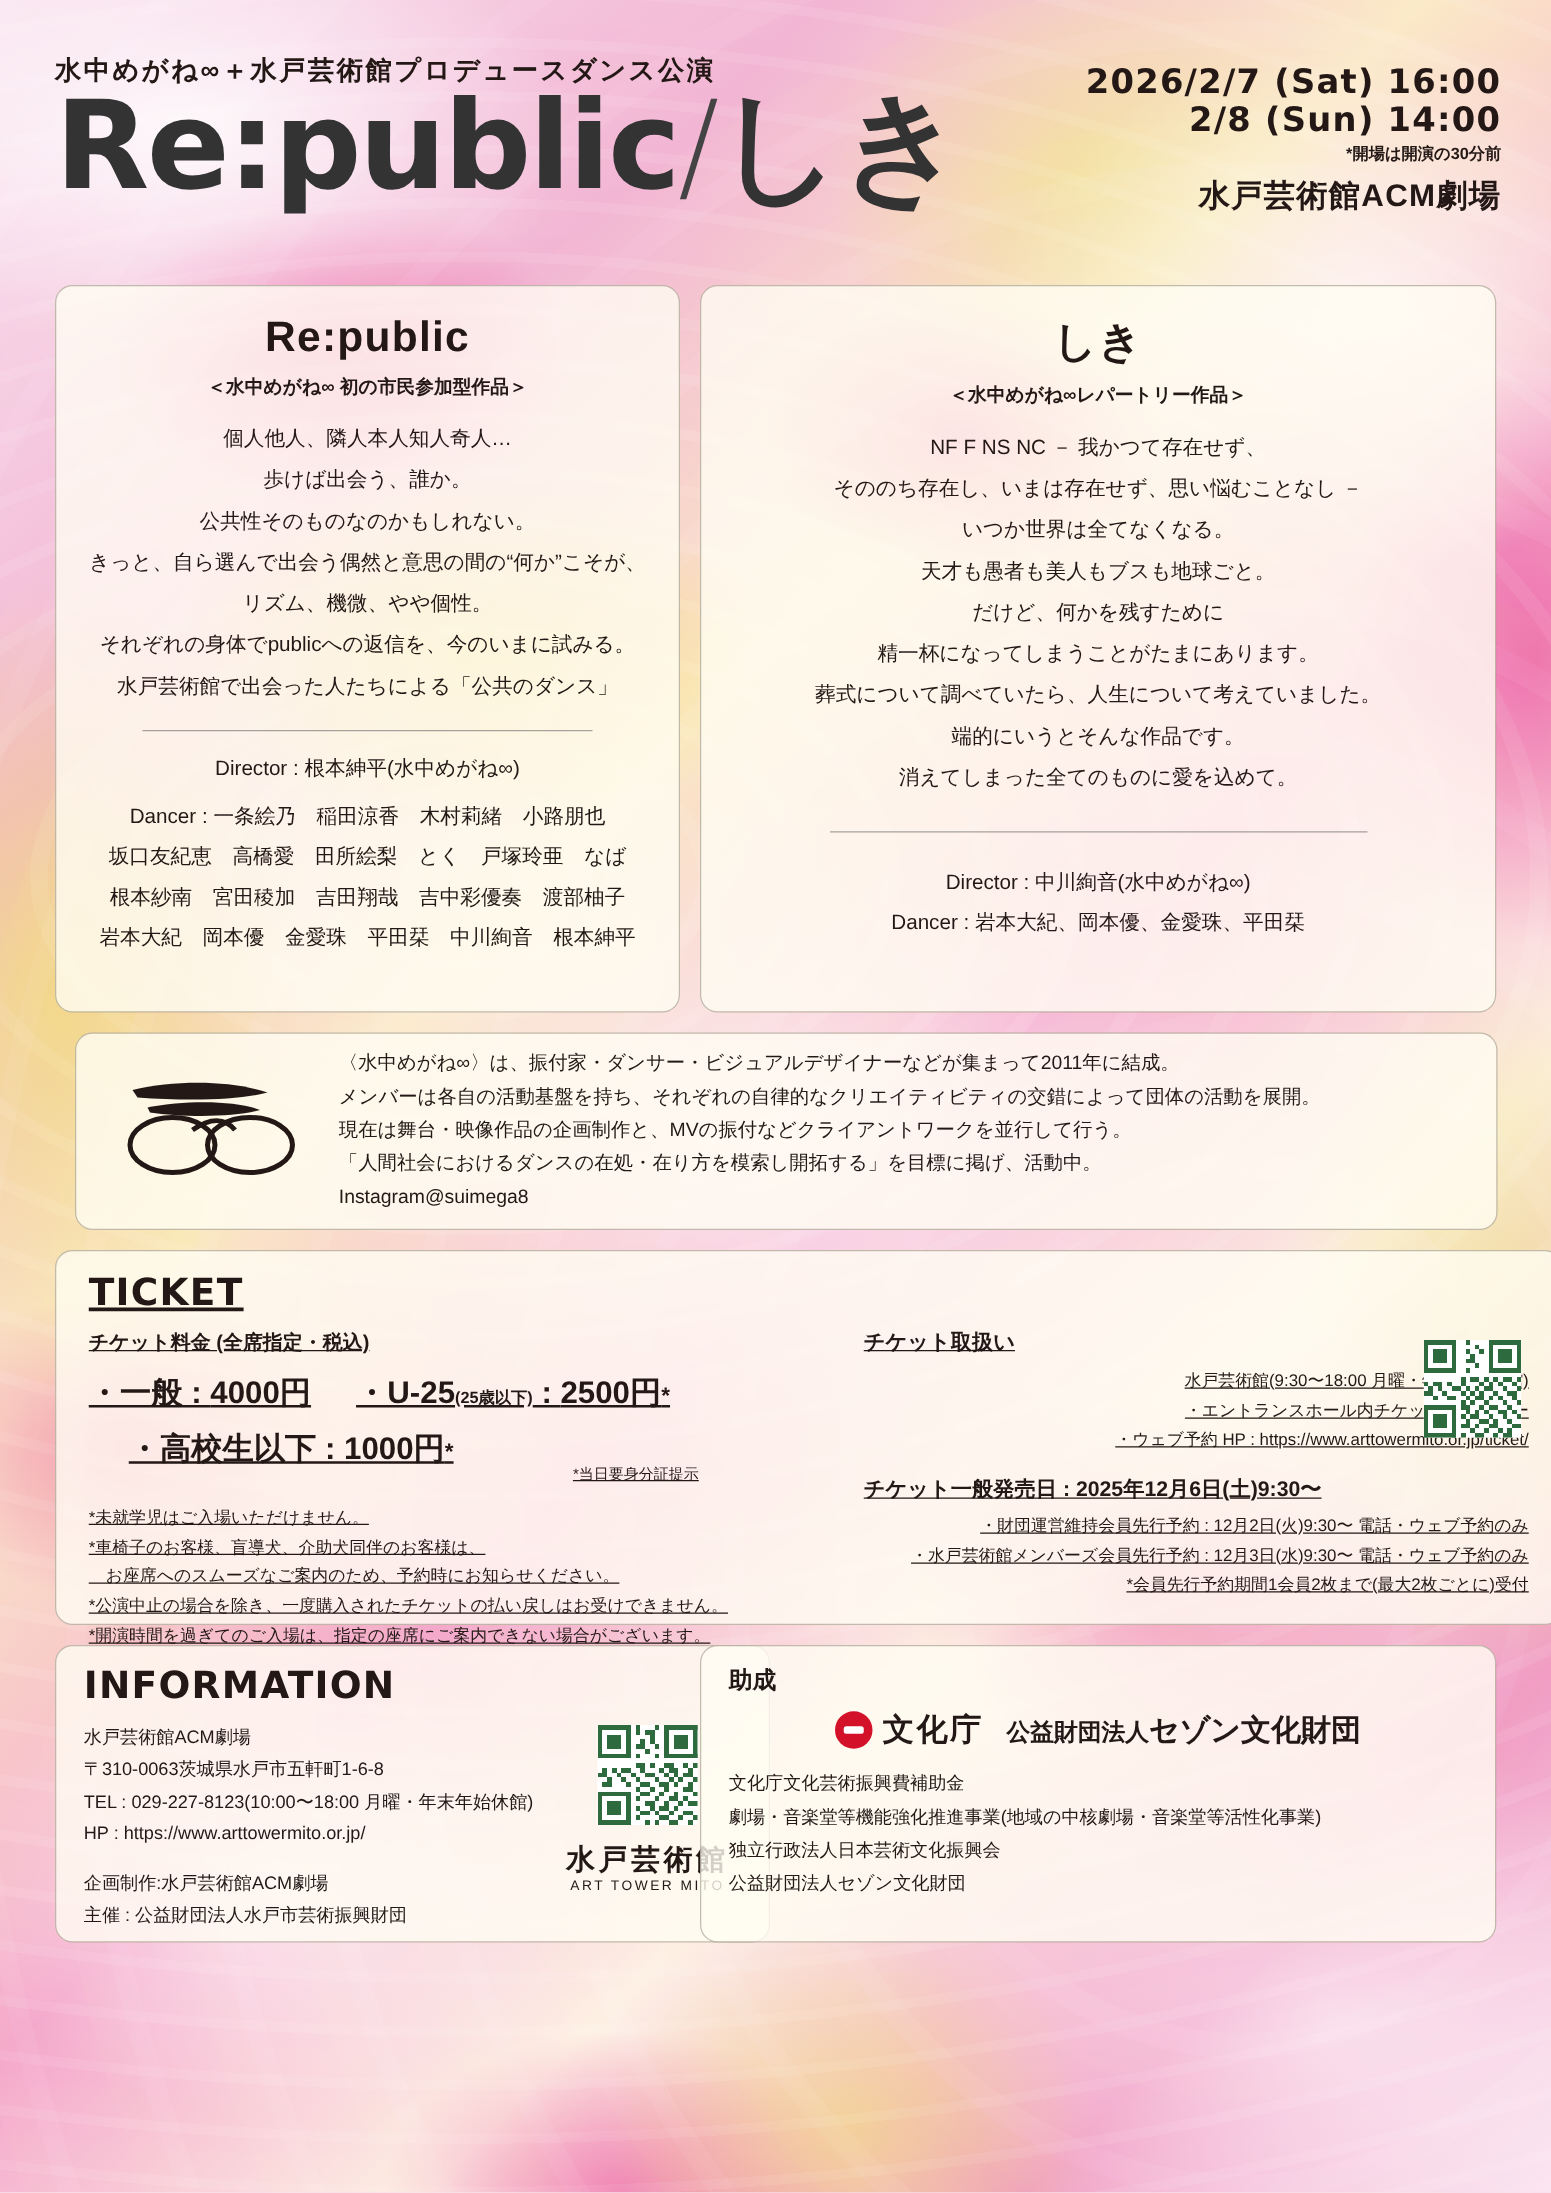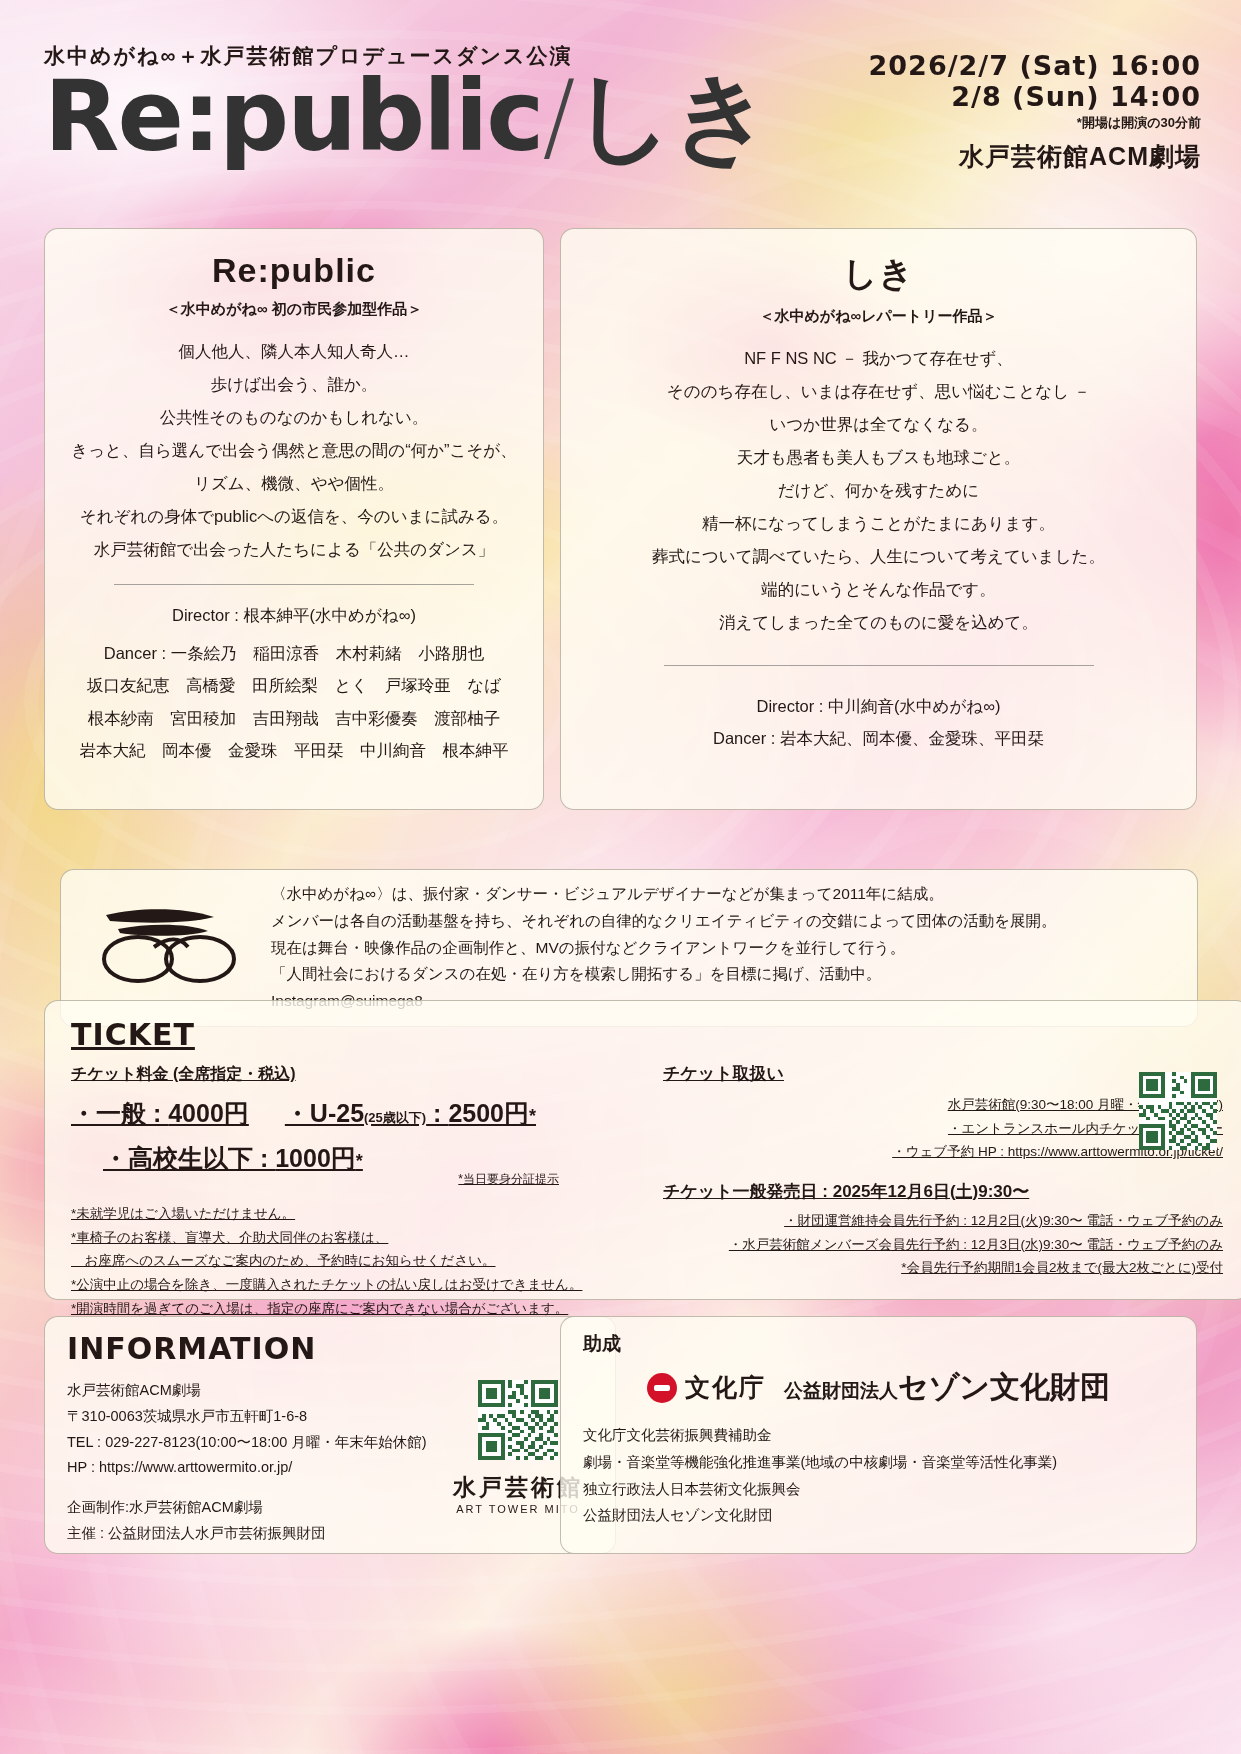--- a/index.html
+++ b/index.html
@@ -83,29 +83,29 @@
   .card-sub   { text-align:center; font-size:15px; font-weight:bold; margin-top:10px;}
   .poem { text-align:center; font-size:16.5px; line-height:2.0; margin-top:16px; }
   .poem div { white-space:nowrap; }
   .rule { height:1px; background:#6b6b6b; opacity:.6; margin:18px auto 0; }
   .credits { text-align:center; font-size:16.5px; line-height:1.95; margin-top:14px;}
 
   #card-republic { left:44px; top:228px; width:500px; height:582px; padding:22px 20px;}
   #card-shiki    { left:560px; top:228px; width:637px; height:582px; padding:22px 20px;}
 
   
-  #card-profile { left:60px; top:826px; width:1138px; height:158px; padding:14px 22px;margin-top:43px;}
+  #card-profile { left:60px; top:826px; width:1138px; height:158px; padding:14px 22px;}
   .profile-wrap { display:flex; align-items:center; gap:18px; height:100%;}
   .logo-box { width:170px; flex:0 0 170px; display:flex; align-items:center; justify-content:center;}
   .profile-text { font-size:15.5px; line-height:1.72; }
 
   
   #card-ticket { left:44px; top:1000px; width:1206px; height:300px; padding:16px 26px;text-decoration:underline;}
   .sec-head { font-size:30px; font-weight:bold; letter-spacing:1px; font-family:"DejaVu Sans", sans-serif;}
-  .ticket-cols { display:flex; gap:12px; }
+  .ticket-cols { display:flex; gap:40px; }
   .tk-left { width:580px; }
   .tk-right { flex:1; position:relative;}
   .fare-head { font-size:16px; font-weight:bold; margin-top:12px;}
   .fare-row { font-size:25px; font-weight:bold; margin-top:12px; }
   .fare-row .small { font-size:13px; }
   .fare-row .star { font-size:18px; }
   .fare-note { font-size:12px; text-align:right; margin-top:-4px; padding-right:92px;}
   .notes { font-size:13.5px; line-height:1.75; margin-top:14px;}
   .tk-sub { font-size:17px; font-weight:bold; margin-bottom:8px;}
   .tk-list { font-size:13.5px; line-height:1.75;text-align:right; }
@@ -123,21 +123,21 @@
   .atm-logo { text-align:center; margin-top:2px;}
   .atm-jp { font-size:23px; font-weight:bold; letter-spacing:3px;}
   .atm-en { font-size:11px; letter-spacing:2px; margin-top:0;}
   .josei-head { font-size:19px; font-weight:bold; }
   .josei-logos { display:flex; align-items:center; gap:18px; justify-content:center; margin-top:10px;}
   .bunkacho { display:flex; align-items:center; gap:8px;}
   .bunkacho-mark { width:30px; height:30px; border-radius:50%; background:#d3122a; position:relative;}
   .bunkacho-mark::after{content:"";position:absolute;left:7px;top:12px;width:16px;height:6px;background:#fff;border-radius:2px;}
   .bunkacho-txt { font-size:25px; font-weight:bold; letter-spacing:2px;}
   .saison-txt { font-size:19px; font-weight:bold;}
-  .saison-txt .bold { font-size:30px; }
+  .saison-txt .bold { font-size:24px; }
   .josei-list { font-size:14.5px; line-height:1.85; margin-top:14px;}
 </style>
 </head>
 <body>
 
 <div class="bg"></div>
 
 <div class="header">
   <div class="supertitle">水中めがね∞＋水戸芸術館プロデュースダンス公演</div>
   <div class="maintitle">

